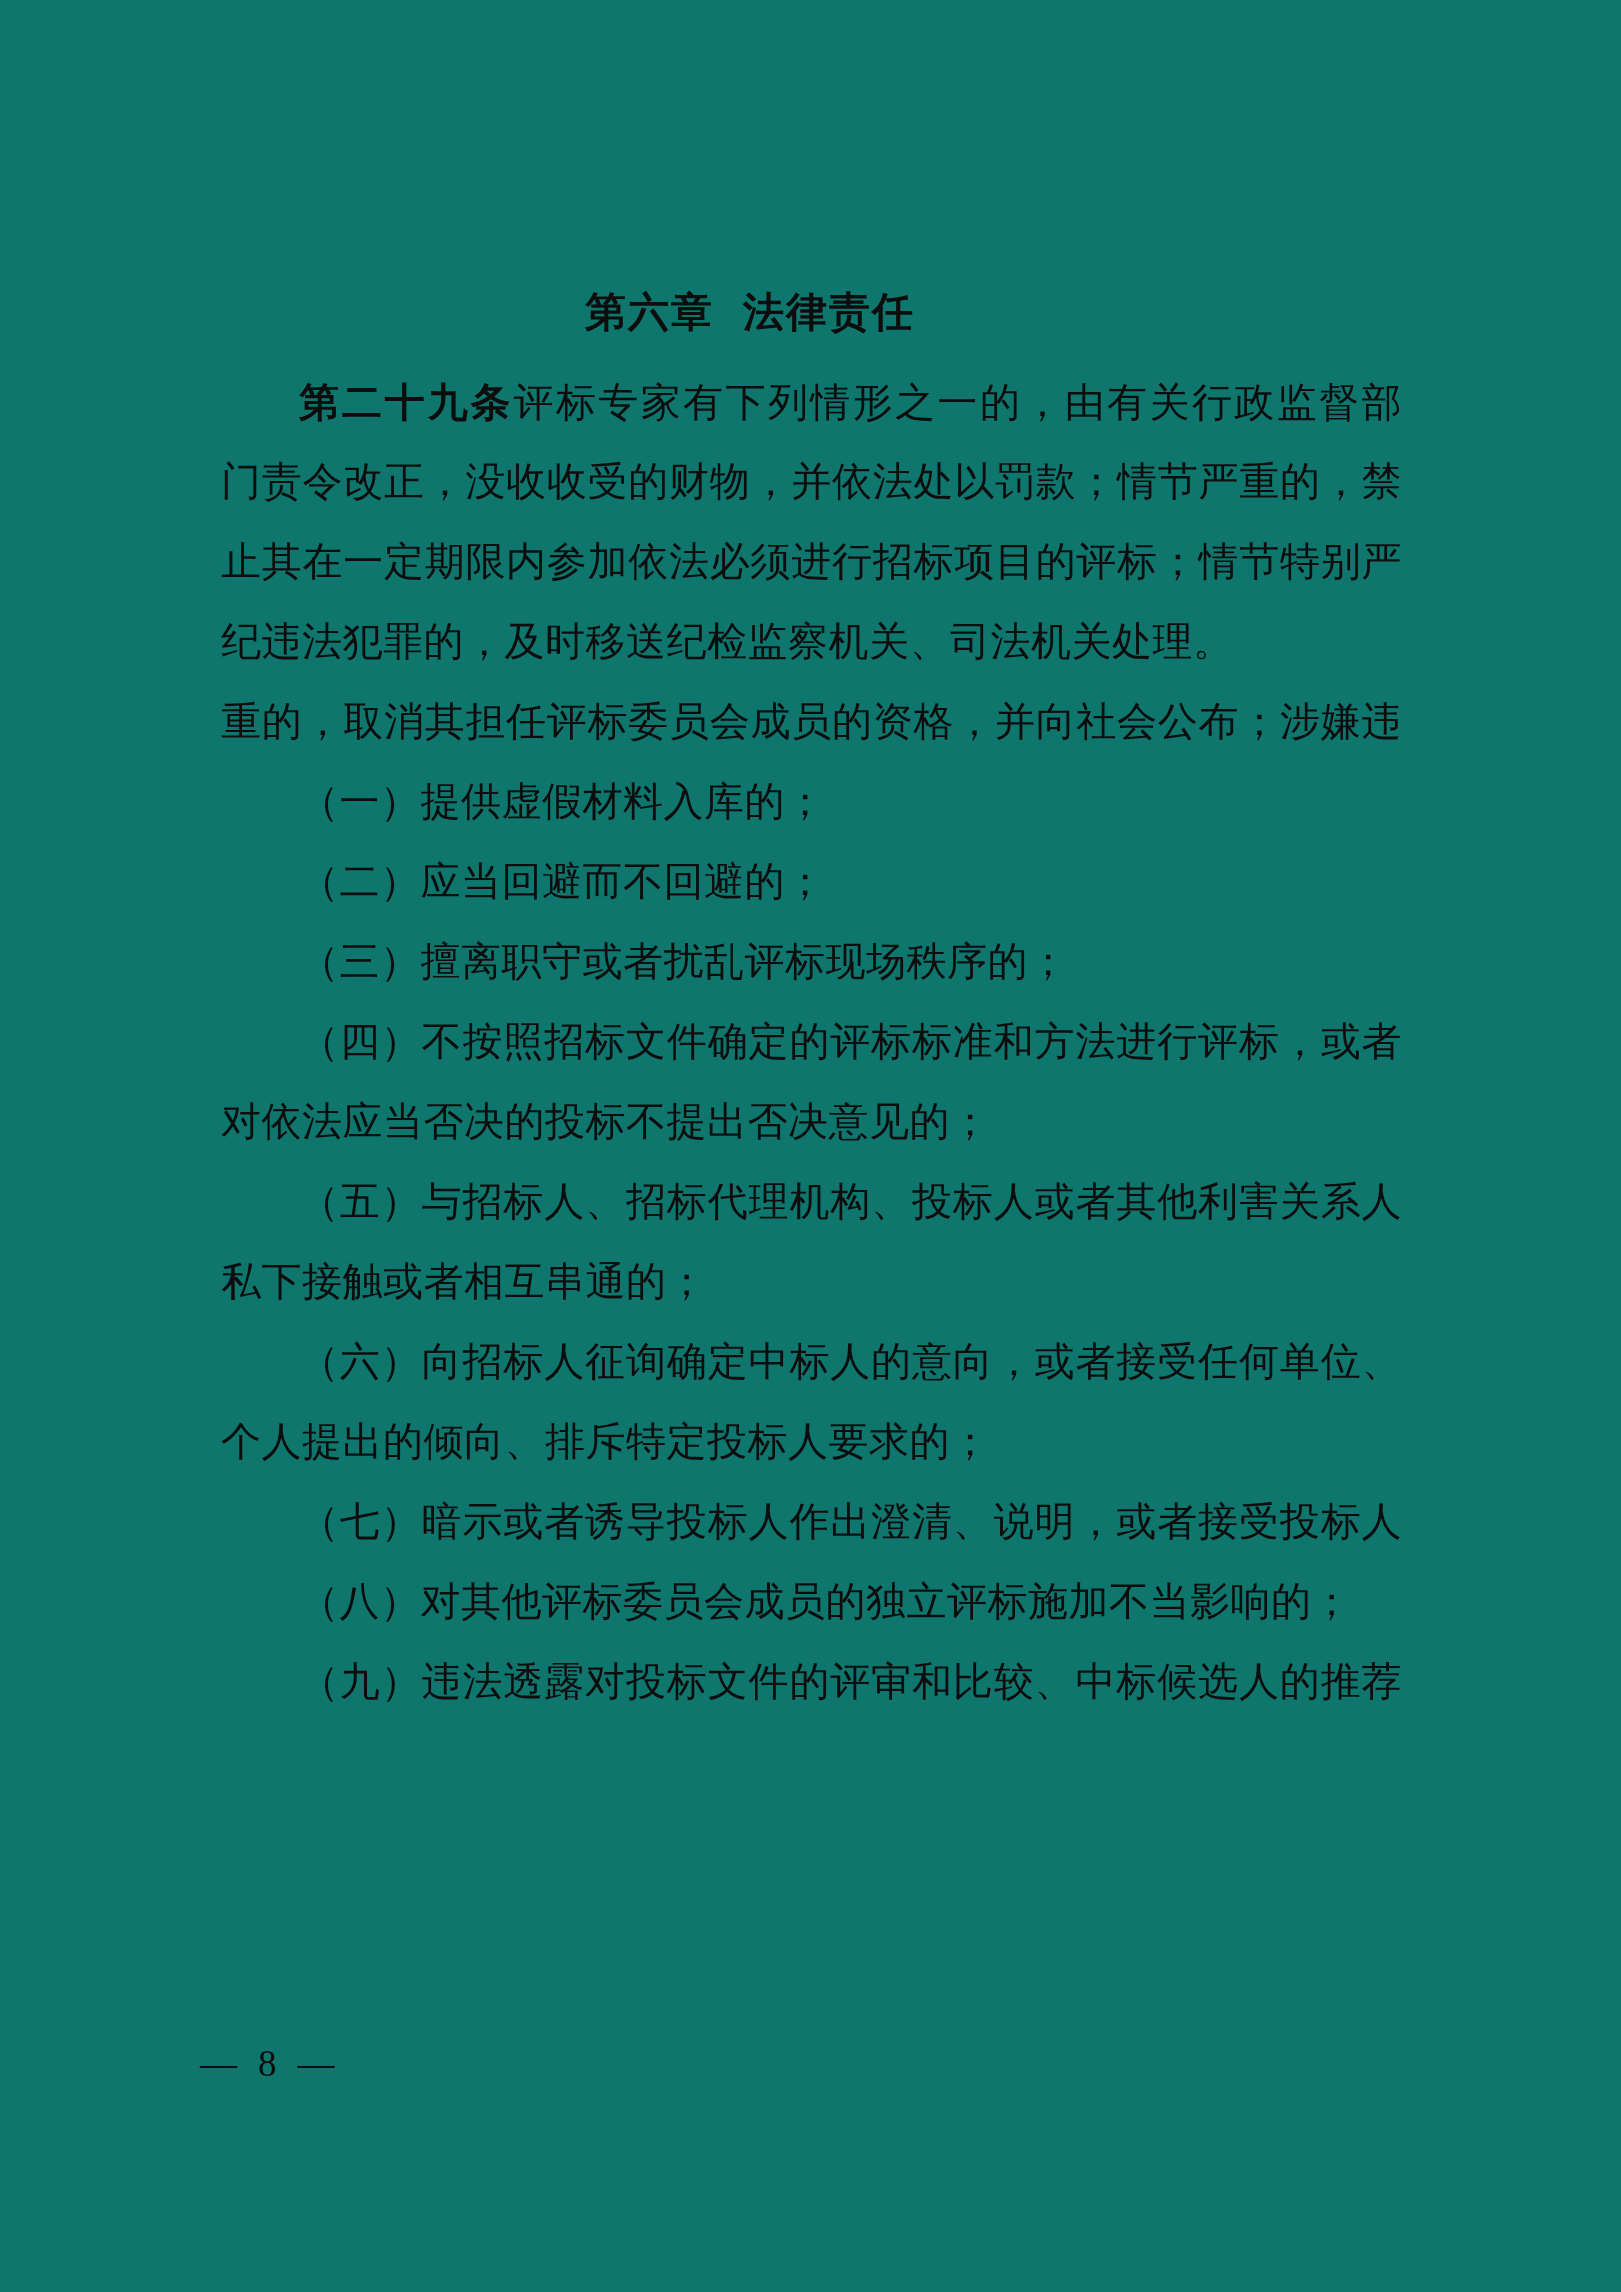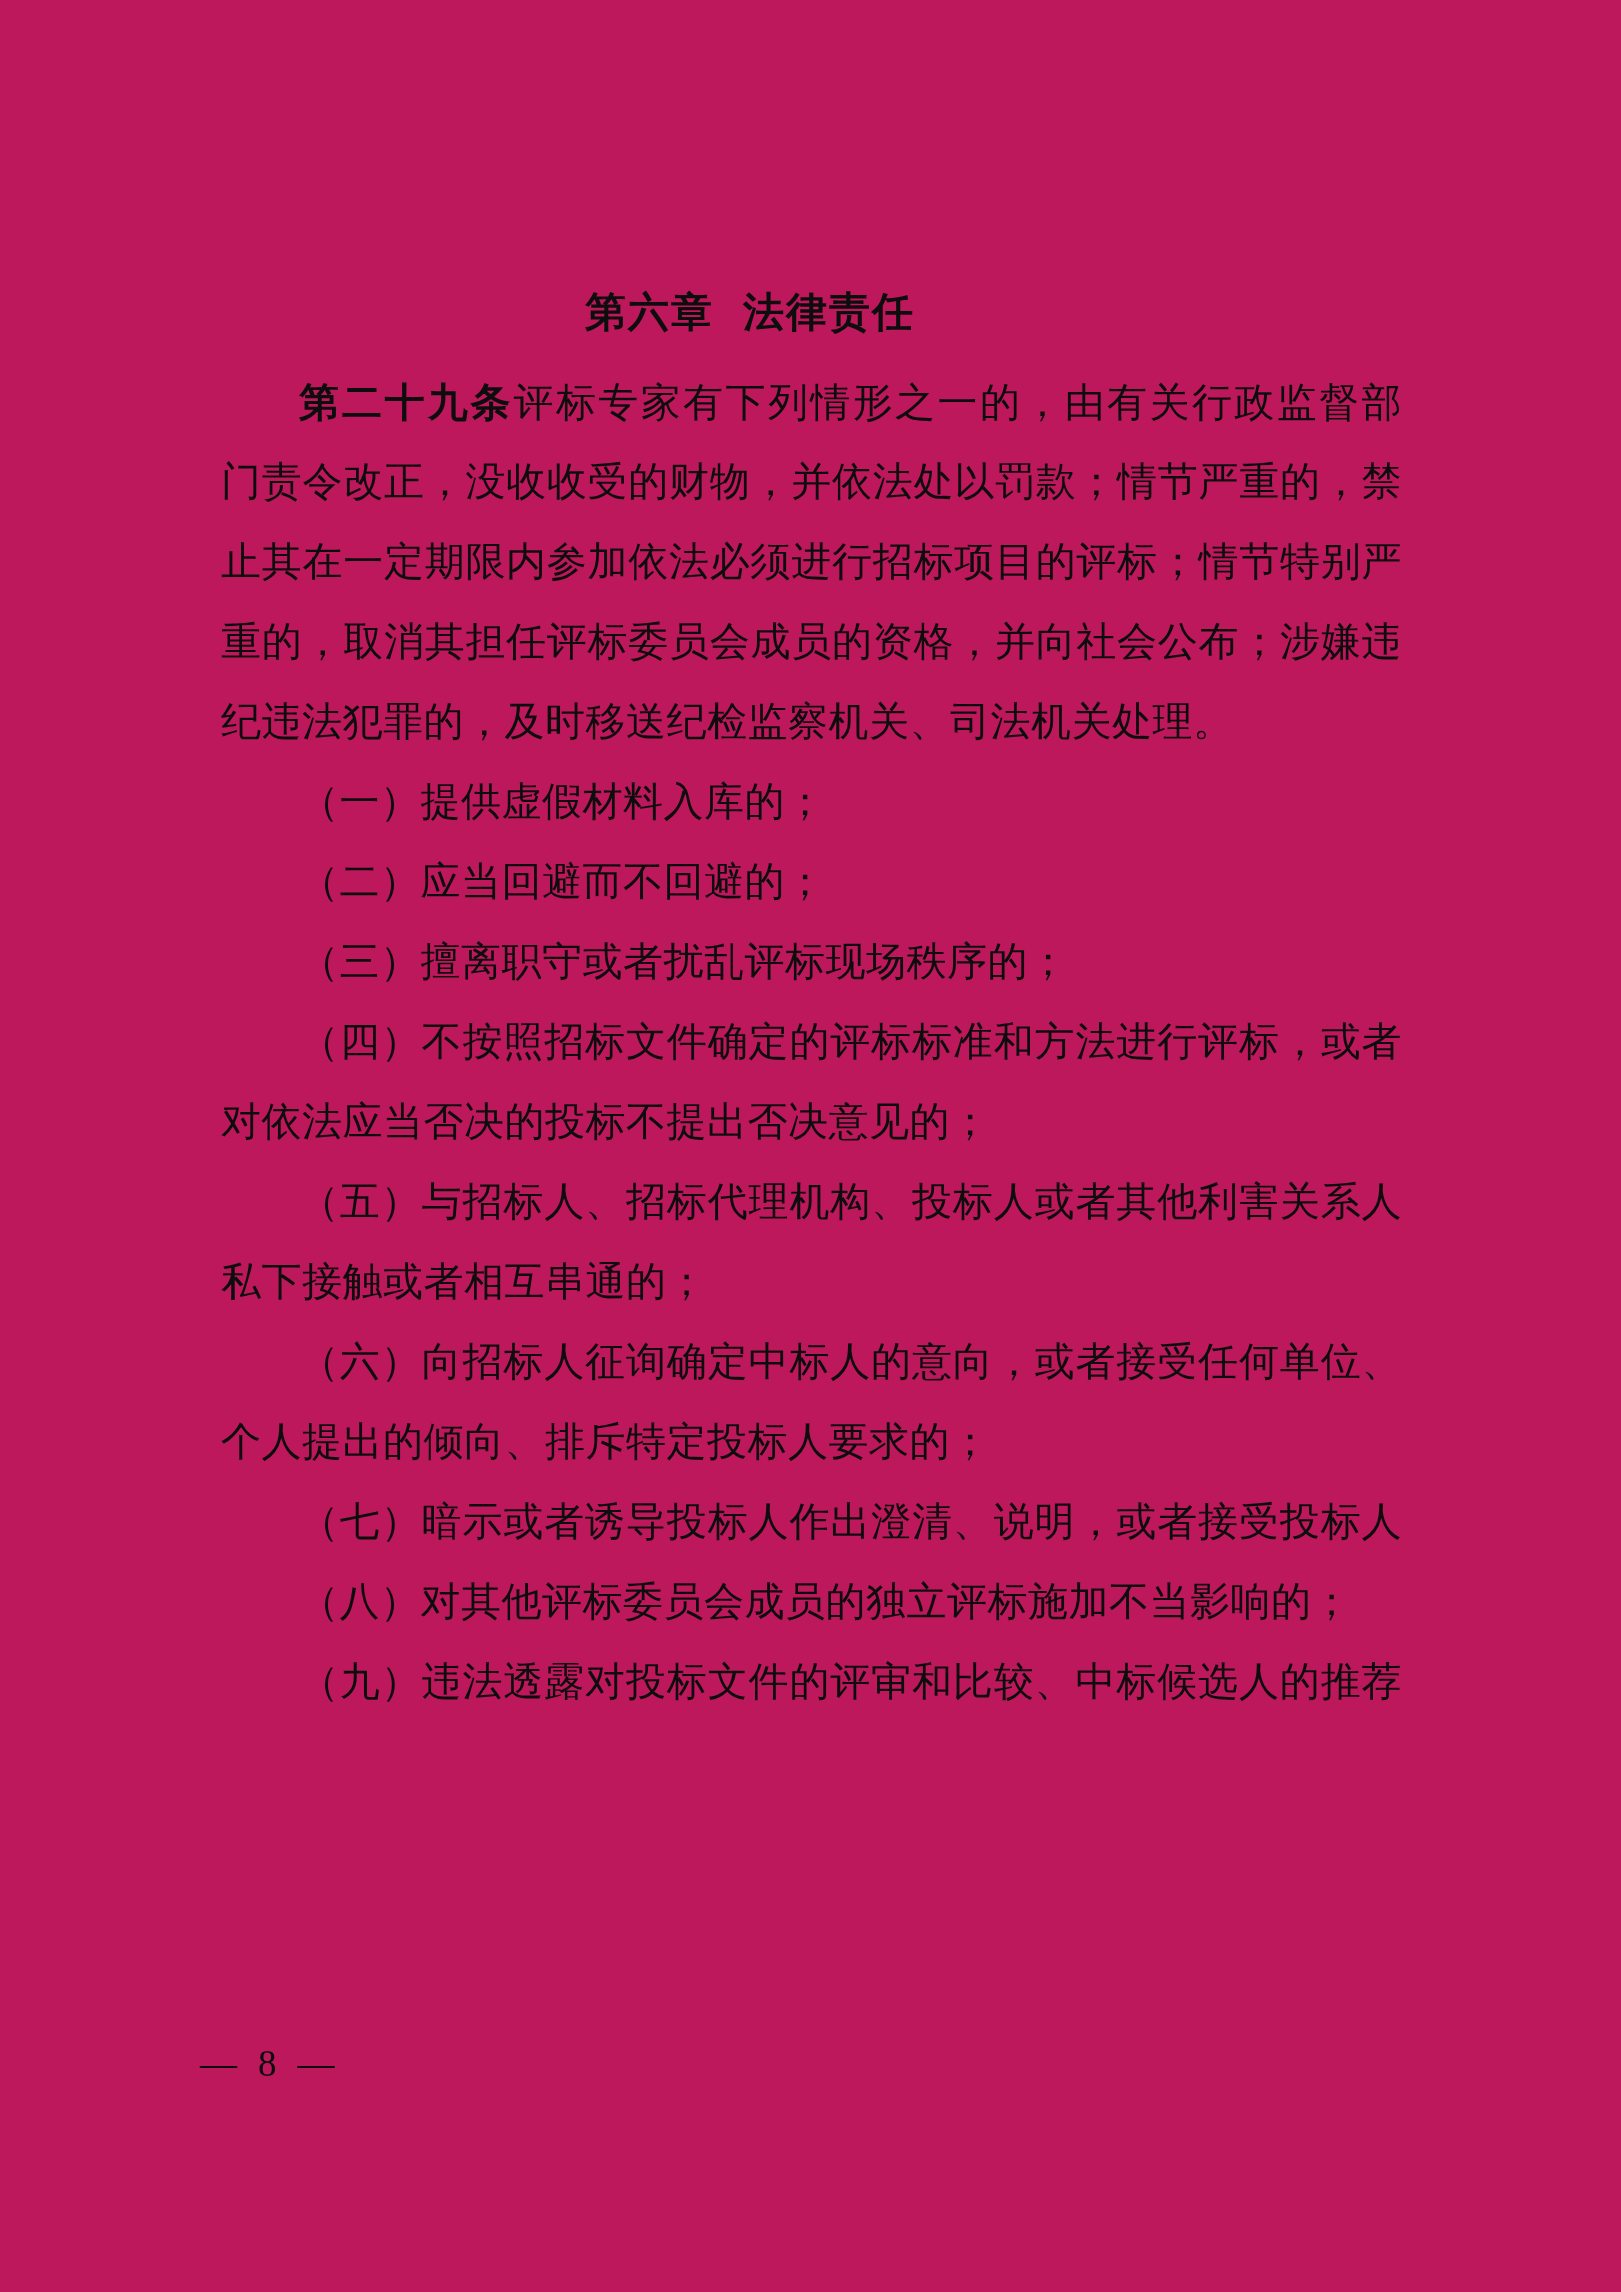--- a/index.html
+++ b/index.html
@@ -11,21 +11,21 @@
     height: 2293px;
     background: #ffffff;
     position: relative;
     overflow: hidden;
     font-family: "Liberation Serif", "DejaVu Serif", serif;
     color: #0d0d0d;
   }
   .page {
     position: absolute;
     inset: 0;
-    background: #be185d;
+    background: #0f766e;
     text-decoration: underline;
   }
   .doc-title {
     position: absolute;
     top: 290px;
     left: 0;
     width: 1500px;
     text-align: center;
     font-family: "Liberation Sans", "DejaVu Sans", sans-serif;
     font-weight: bold;
@@ -79,22 +79,22 @@
 <div class="page">
 
   <div class="doc-title">第六章 法律责任</div>
 
   <div class="body-block">
 
     <div class="line indent fill"><span class="article-label">第二十九条</span><span>评标专家有下列情形之一的，由有关行政监督部</span></div>
 
     <div class="line fill">门责令改正，没收收受的财物，并依法处以罚款；情节严重的，禁</div>
     <div class="line fill">止其在一定期限内参加依法必须进行招标项目的评标；情节特别严</div>
+    <div class="line">纪违法犯罪的，及时移送纪检监察机关、司法机关处理。</div>
     <div class="line fill">重的，取消其担任评标委员会成员的资格，并向社会公布；涉嫌违</div>
-    <div class="line">纪违法犯罪的，及时移送纪检监察机关、司法机关处理。</div>
 
     <div class="line indent">（一）提供虚假材料入库的；</div>
     <div class="line indent">（二）应当回避而不回避的；</div>
     <div class="line indent">（三）擅离职守或者扰乱评标现场秩序的；</div>
 
     <div class="line indent fill">（四）不按照招标文件确定的评标标准和方法进行评标，或者</div>
     <div class="line">对依法应当否决的投标不提出否决意见的；</div>
 
     <div class="line indent fill">（五）与招标人、招标代理机构、投标人或者其他利害关系人</div>
     <div class="line">私下接触或者相互串通的；</div>

